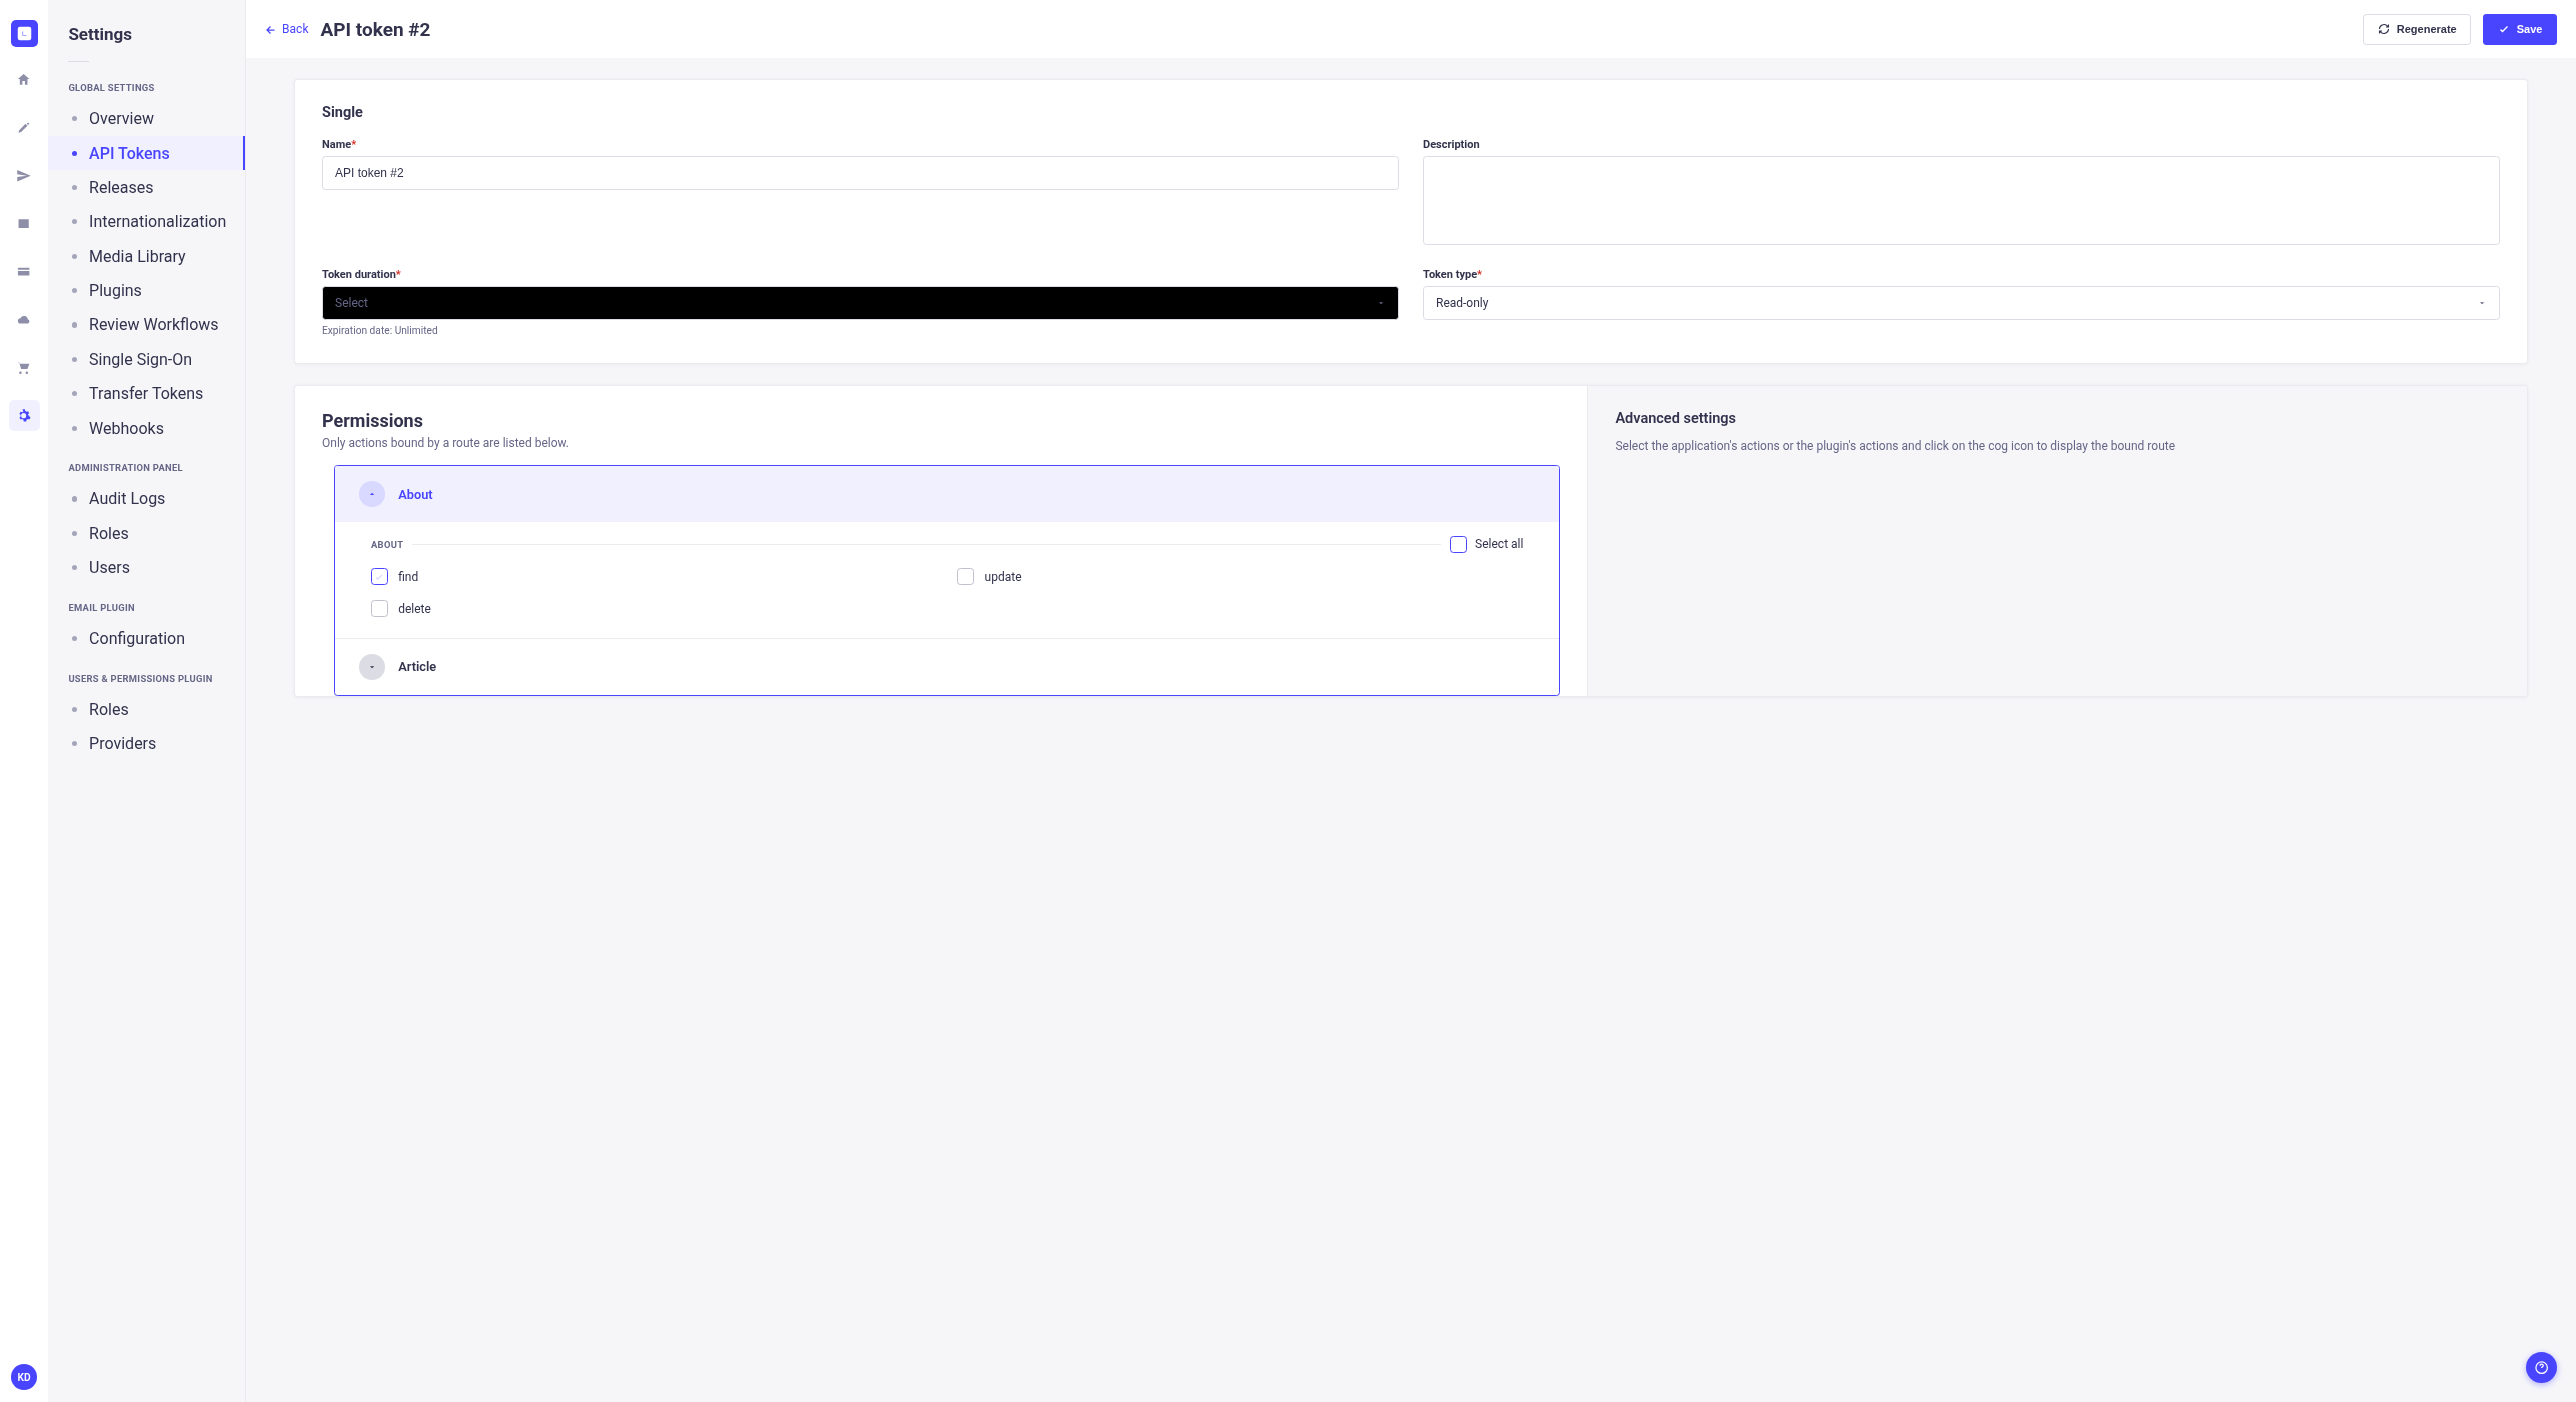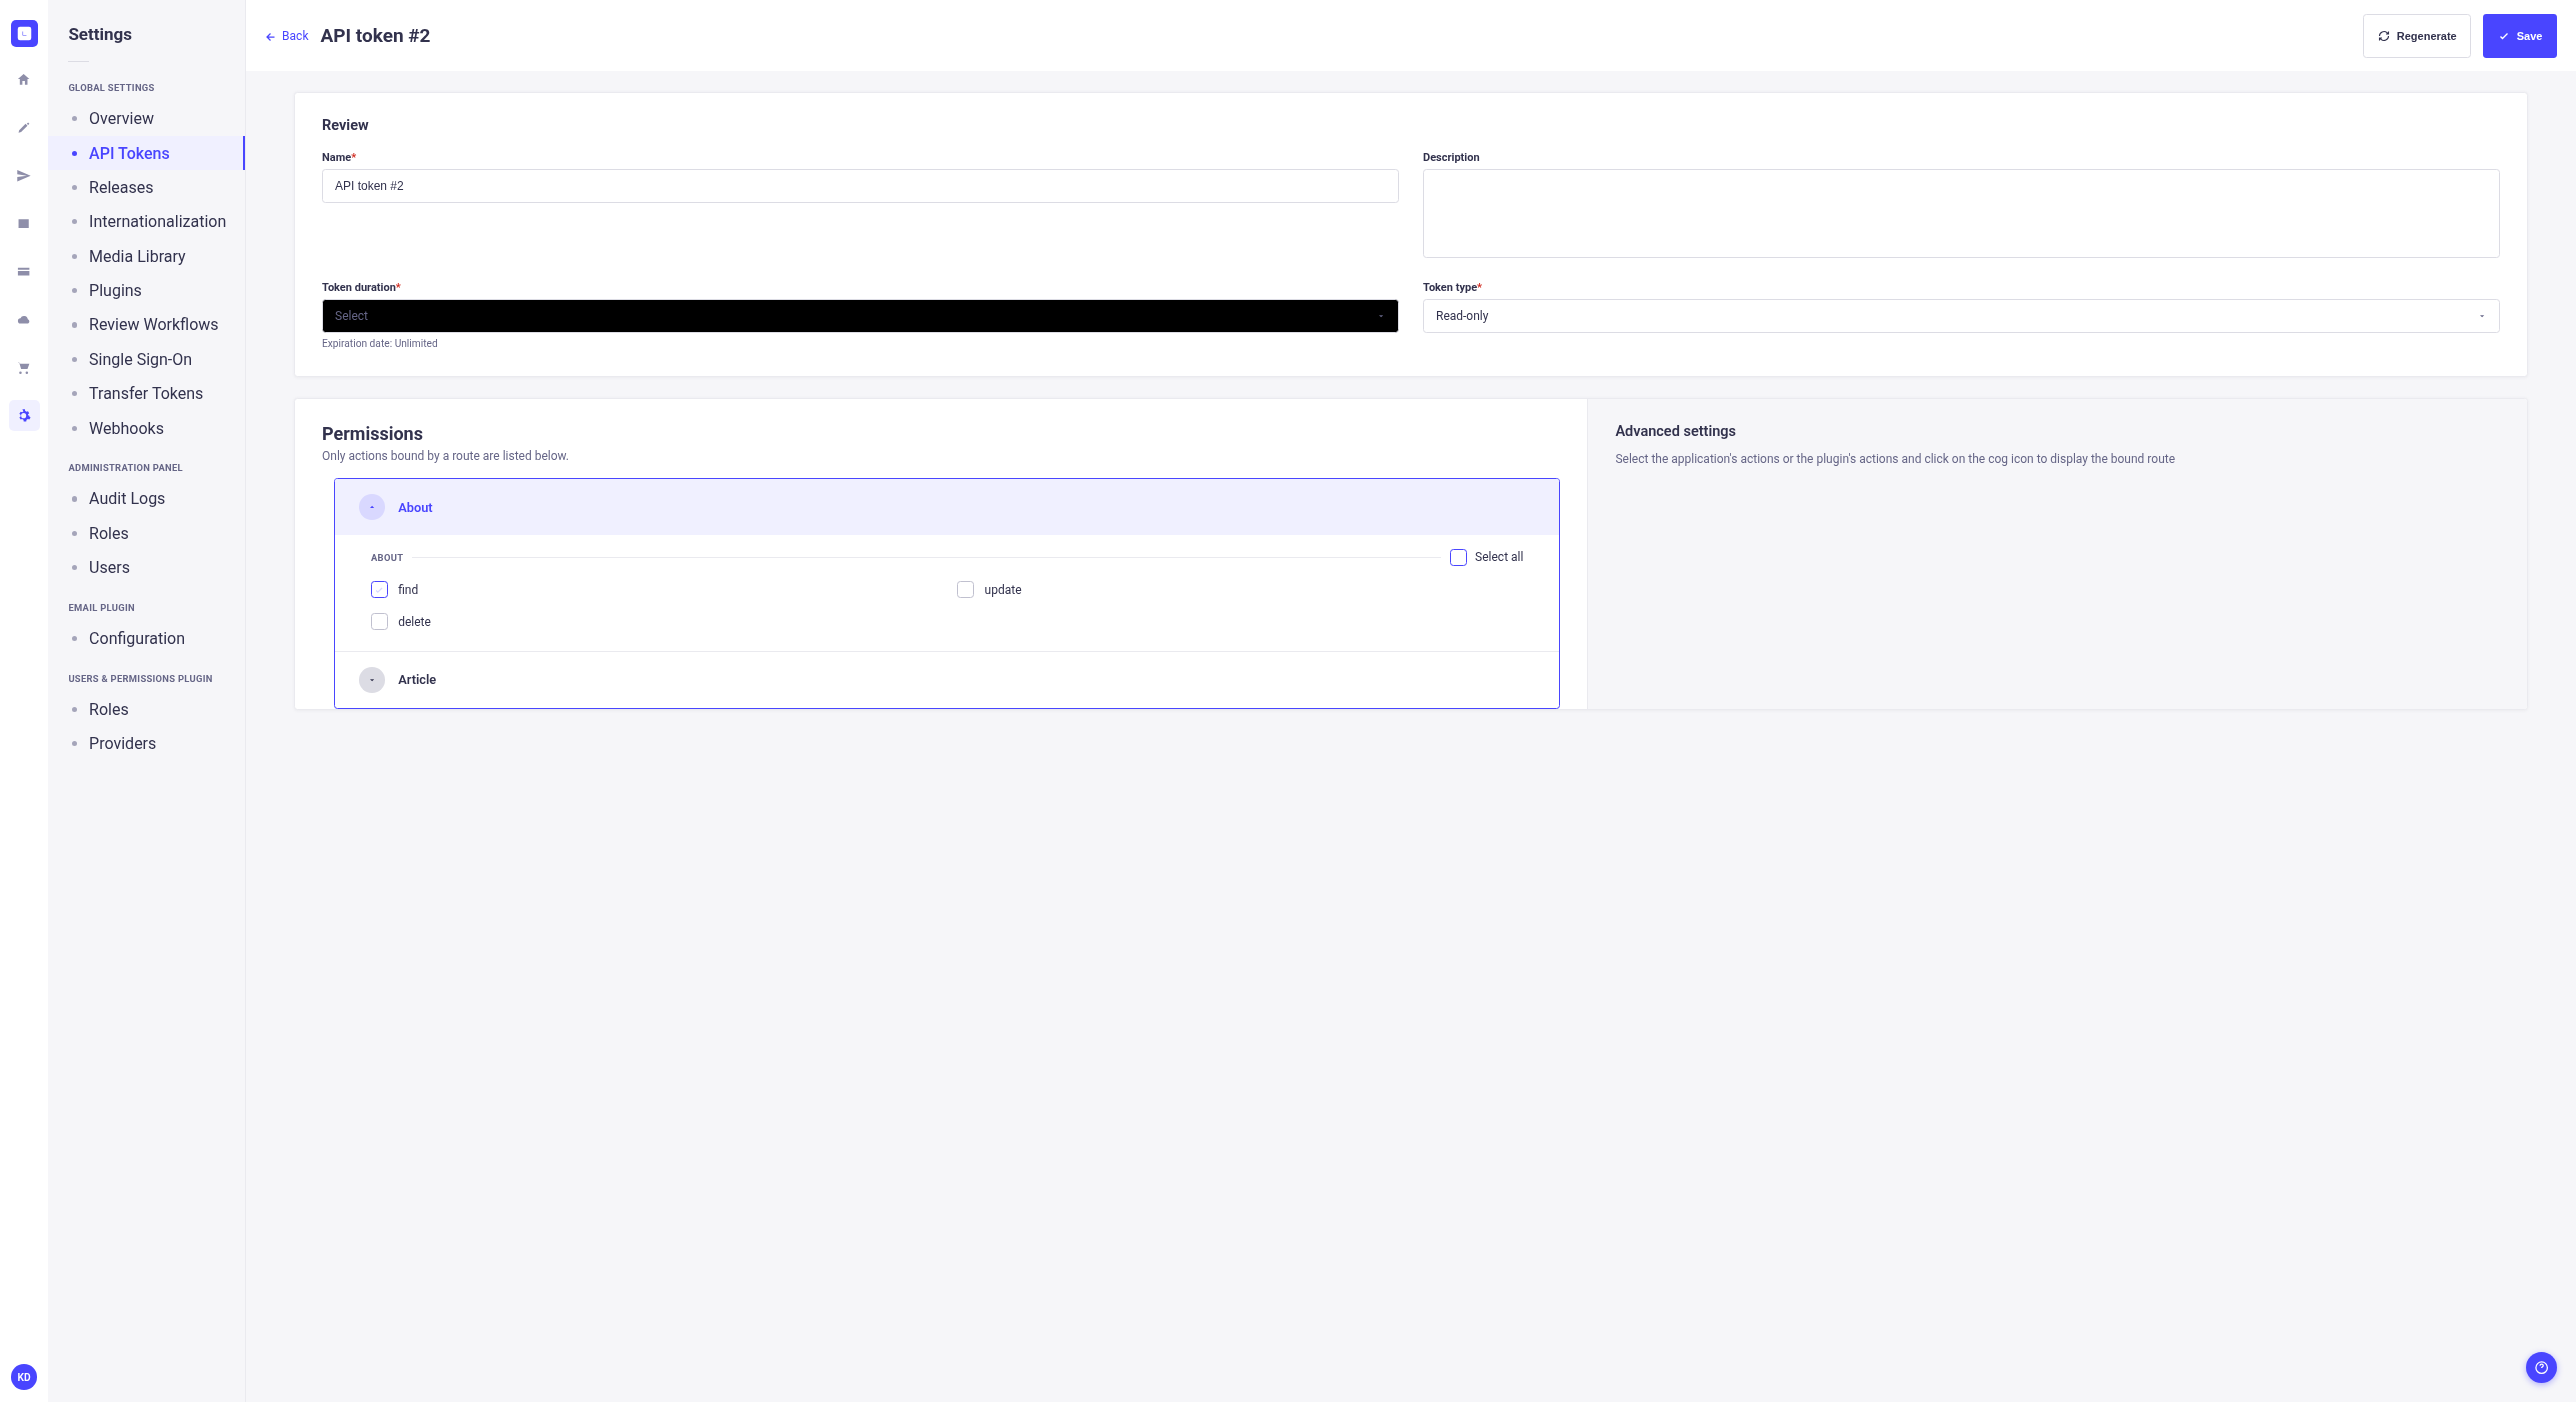--- a/index.html
+++ b/index.html
@@ -109,21 +109,21 @@
     .back-link {
       color: #4945ff; font-size: 12px;
       display: flex; align-items: flex-end; gap: 5.1px;
       cursor: pointer;
     }
     .page-title {
       font-size: 19px; font-weight: 700; color: #32324d;
     }
     .topbar-spacer { flex: 1; }
     .btn {
-      height: 44px; padding: 0 13.6px;
+      height: 31px; padding: 0 13.6px;
       border-radius: 3.4px; font-size: 11px; font-weight: 600;
       display: inline-flex; align-items: center; gap: 6.8px;
       cursor: pointer; border: 0.9px solid transparent;
     }
     .btn-secondary {
       background: #fff; border-color: #dcdce4; color: #32324d;
     }
     .btn-primary {
       background: #4945ff; color: #fff;
     }
@@ -410,21 +410,21 @@
         <svg viewBox="0 0 24 24" fill="none" stroke="currentColor" stroke-width="2.8">
             <path d="M5 13l4 4L19 7"></path>
           </svg>
         <span>Save</span>
       </button>
     </div>
 
     <div class="content">
 
       <div class="card details-card">
-        <h2>Review</h2>
+        <h2>Single</h2>
         <div class="form-grid">
           <div class="field">
             <label><span>Name</span><span class="req">*</span></label>
             <input class="input" value="API token #2" style="">
           </div>
           <div class="field" style="grid-row: span 1;">
             <label>Description</label>
             <textarea class="textarea" style=""></textarea>
           </div>
           <div class="field">

